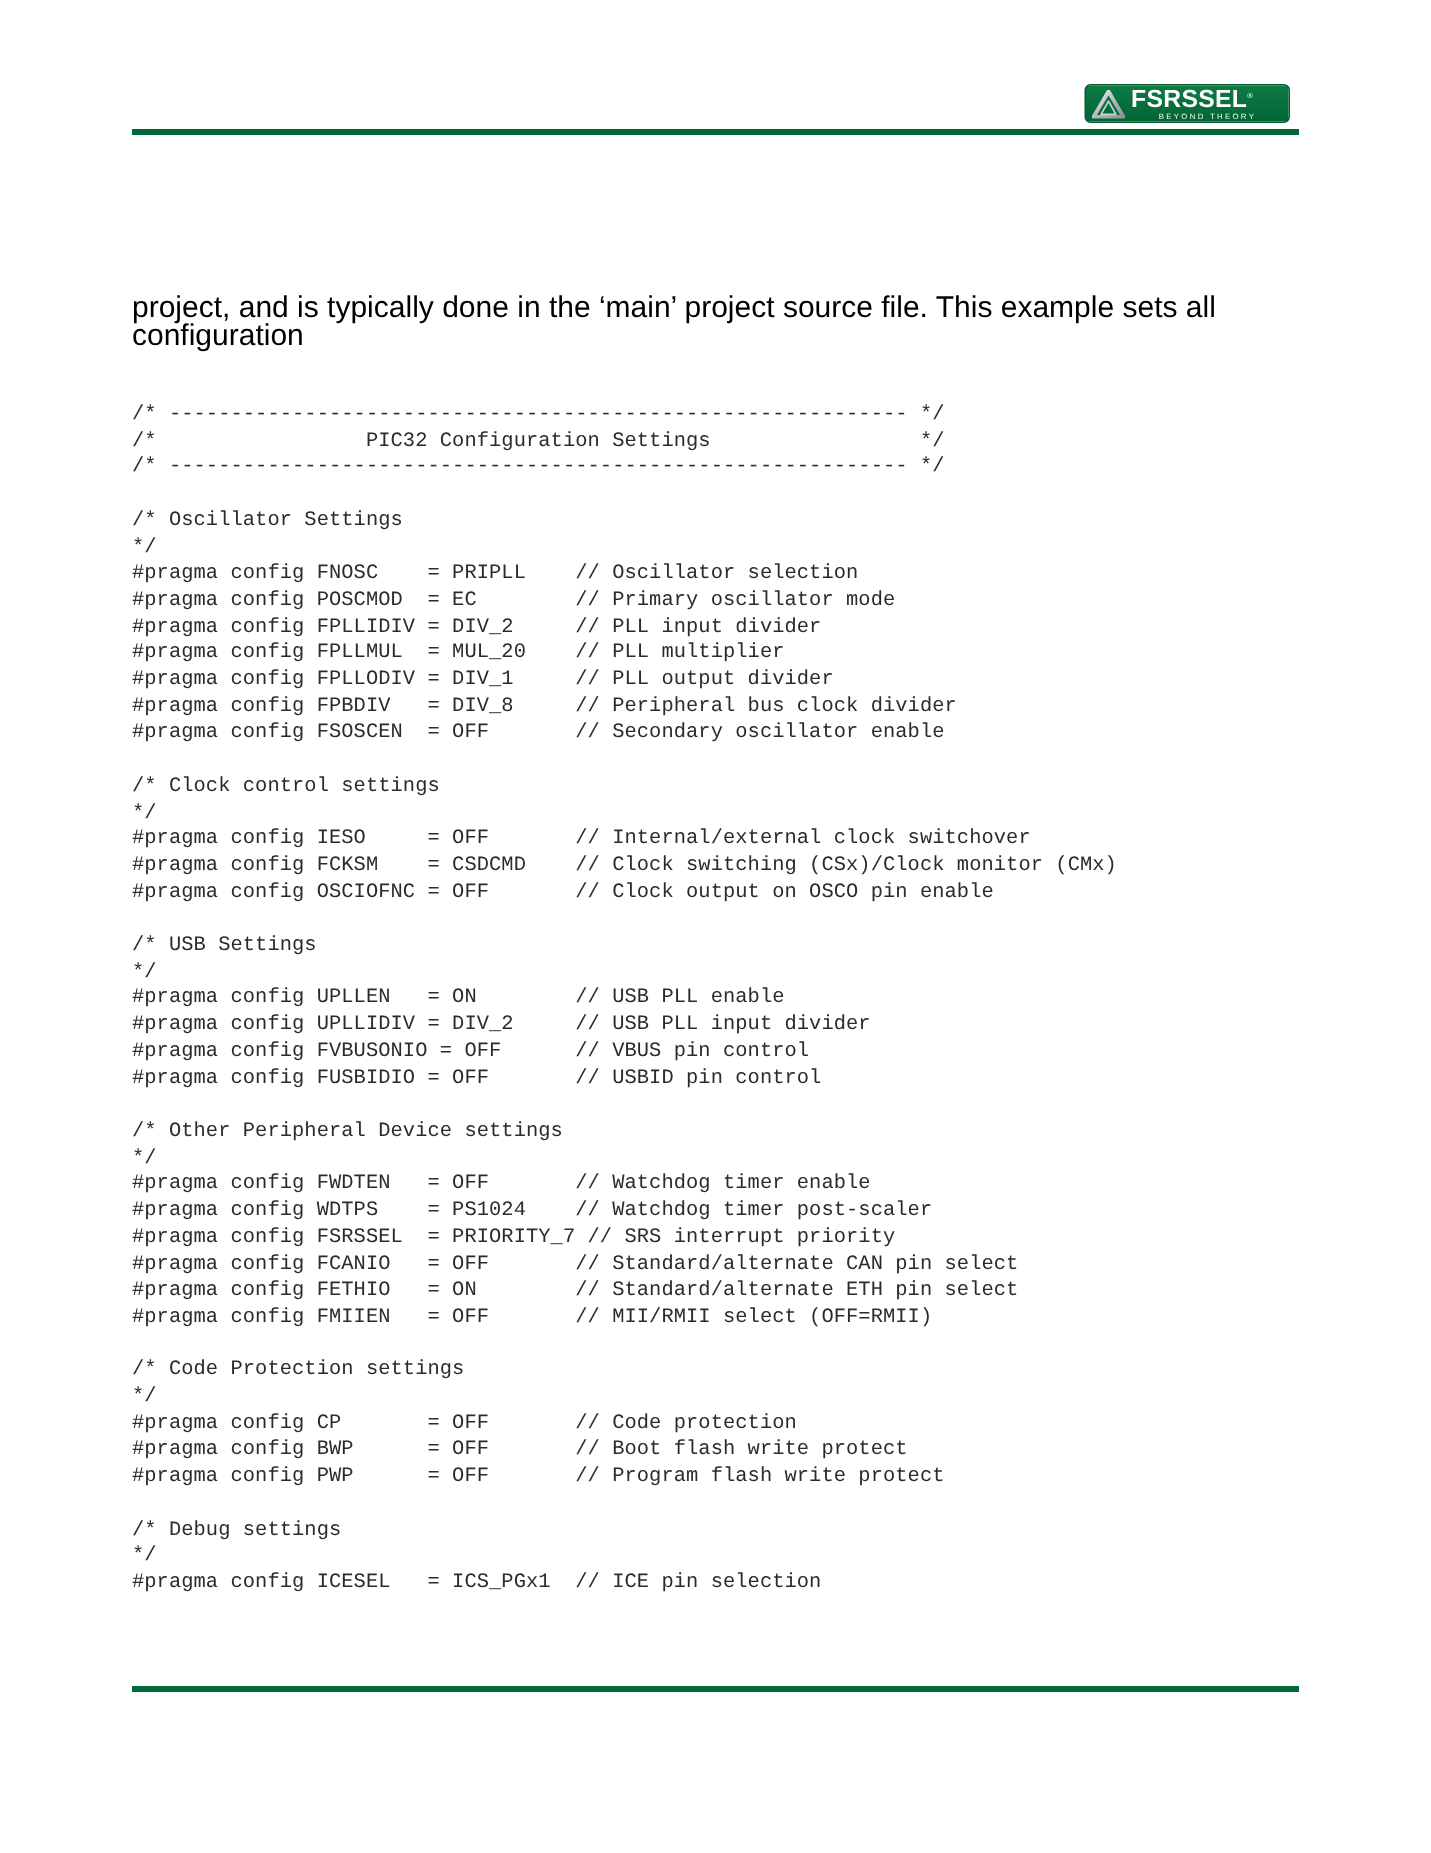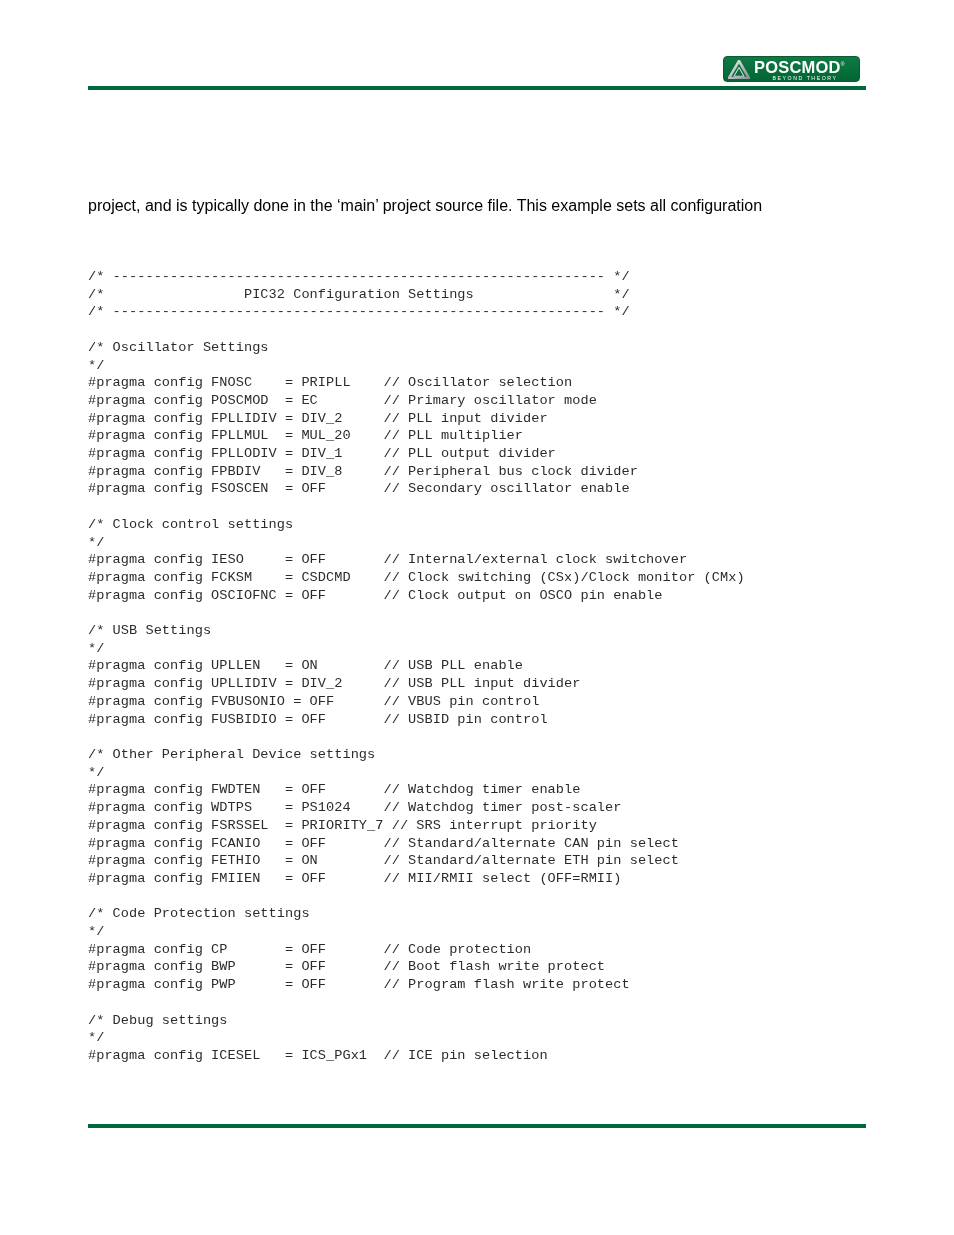--- a/index.html
+++ b/index.html
@@ -86,21 +86,21 @@
     background: #00693c;
   }
 
   
   .body-paragraph {
     position: absolute;
     left: 88px;
     top: 196px;
     width: 790px;
     font-family: "Liberation Sans", sans-serif;
-    font-size: 16px;
+    font-size: 20px;
     line-height: 19px;
     color: #000000;
     white-space: pre-wrap;
   }
 
   
   .code-block {
     position: absolute;
     left: 88px;
     top: 268px;
@@ -141,21 +141,21 @@
             <stop offset="0%" stop-color="#f2f2f2"></stop>
             <stop offset="50%" stop-color="#b9bcbe"></stop>
             <stop offset="100%" stop-color="#8d9194"></stop>
           </linearGradient>
         </defs>
         <path d="M11 1 L21 18 L1 18 Z" fill="none" stroke="url(#triGrad)" stroke-width="2.6" stroke-linejoin="round"></path>
         <path d="M11 7.5 L16 16.2 L6 16.2 Z" fill="none" stroke="#cfd2d4" stroke-width="1.1" stroke-linejoin="round"></path>
       </svg>
     </div>
     <div class="logo-text">
-      <div class="logo-wordmark"><span>POSCMOD</span><span class="tm">®</span></div>
+      <div class="logo-wordmark"><span>FSRSSEL</span><span class="tm">®</span></div>
       <div class="logo-tagline">BEYOND THEORY</div>
     </div>
   </div>
 
   <div class="header-rule"></div>
 </div>
 
 <div class="body-paragraph">project, and is typically done in the ‘main’ project source file. This example sets all configuration</div>
 
 <div class="code-block"><span class="code-line">/* ------------------------------------------------------------ */</span><span class="code-line">/*                 PIC32 Configuration Settings                 */</span><span class="code-line">/* ------------------------------------------------------------ */</span><span class="code-line">&nbsp;</span><span class="code-line">/* Oscillator Settings</span><span class="code-line">*/</span><span class="code-line">#pragma config FNOSC    = PRIPLL    // Oscillator selection</span><span class="code-line">#pragma config POSCMOD  = EC        // Primary oscillator mode</span><span class="code-line">#pragma config FPLLIDIV = DIV_2     // PLL input divider</span><span class="code-line">#pragma config FPLLMUL  = MUL_20    // PLL multiplier</span><span class="code-line">#pragma config FPLLODIV = DIV_1     // PLL output divider</span><span class="code-line">#pragma config FPBDIV   = DIV_8     // Peripheral bus clock divider</span><span class="code-line">#pragma config FSOSCEN  = OFF       // Secondary oscillator enable</span><span class="code-line">&nbsp;</span><span class="code-line">/* Clock control settings</span><span class="code-line">*/</span><span class="code-line">#pragma config IESO     = OFF       // Internal/external clock switchover</span><span class="code-line">#pragma config FCKSM    = CSDCMD    // Clock switching (CSx)/Clock monitor (CMx)</span><span class="code-line">#pragma config OSCIOFNC = OFF       // Clock output on OSCO pin enable</span><span class="code-line">&nbsp;</span><span class="code-line">/* USB Settings</span><span class="code-line">*/</span><span class="code-line">#pragma config UPLLEN   = ON        // USB PLL enable</span><span class="code-line">#pragma config UPLLIDIV = DIV_2     // USB PLL input divider</span><span class="code-line">#pragma config FVBUSONIO = OFF      // VBUS pin control</span><span class="code-line">#pragma config FUSBIDIO = OFF       // USBID pin control</span><span class="code-line">&nbsp;</span><span class="code-line">/* Other Peripheral Device settings</span><span class="code-line">*/</span><span class="code-line">#pragma config FWDTEN   = OFF       // Watchdog timer enable</span><span class="code-line">#pragma config WDTPS    = PS1024    // Watchdog timer post-scaler</span><span class="code-line">#pragma config FSRSSEL  = PRIORITY_7 // SRS interrupt priority</span><span class="code-line">#pragma config FCANIO   = OFF       // Standard/alternate CAN pin select</span><span class="code-line">#pragma config FETHIO   = ON        // Standard/alternate ETH pin select</span><span class="code-line">#pragma config FMIIEN   = OFF       // MII/RMII select (OFF=RMII)</span><span class="code-line">&nbsp;</span><span class="code-line">/* Code Protection settings</span><span class="code-line">*/</span><span class="code-line">#pragma config CP       = OFF       // Code protection</span><span class="code-line">#pragma config BWP      = OFF       // Boot flash write protect</span><span class="code-line">#pragma config PWP      = OFF       // Program flash write protect</span><span class="code-line">&nbsp;</span><span class="code-line">/* Debug settings</span><span class="code-line">*/</span><span class="code-line">#pragma config ICESEL   = ICS_PGx1  // ICE pin selection</span></div>

